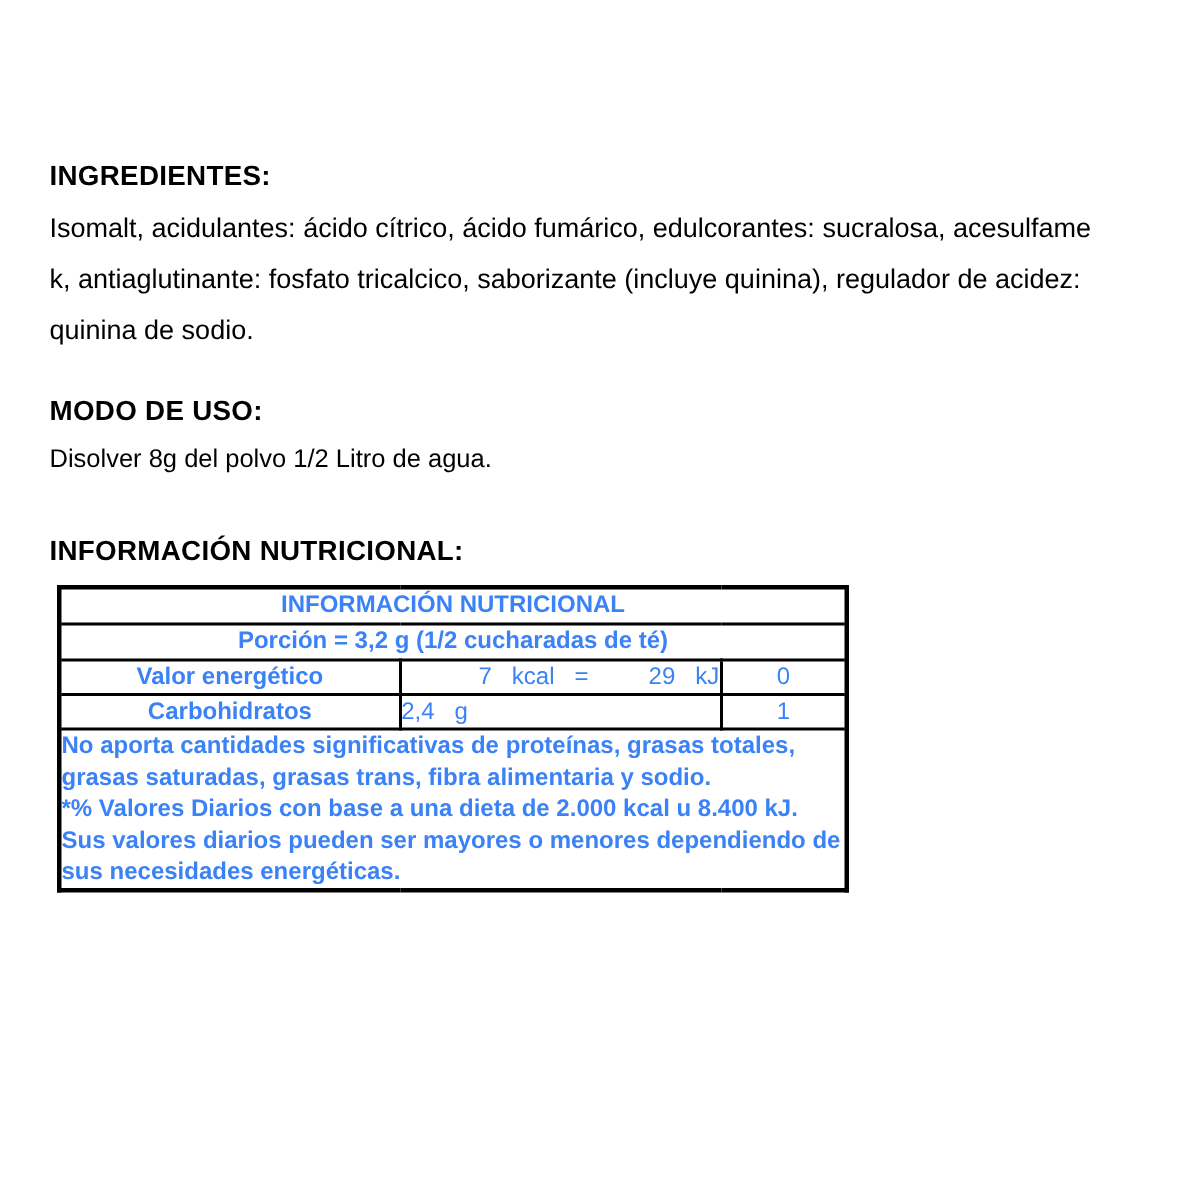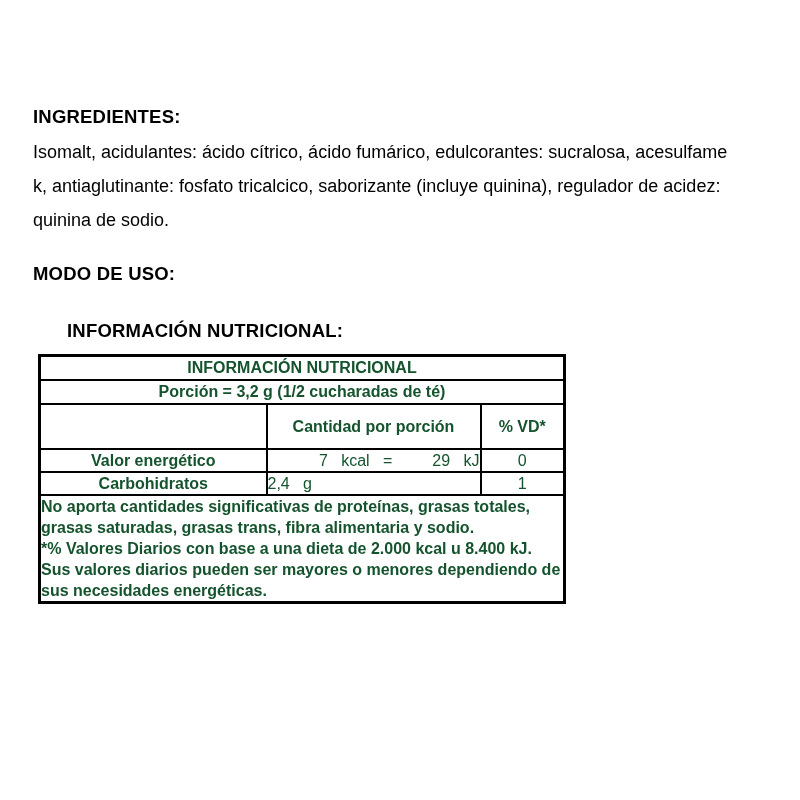--- a/index.html
+++ b/index.html
@@ -38,29 +38,28 @@
     margin-top: 26px;
   }
   .usage-body {
     margin-top: 6px;
     font-size: 17px;
     line-height: 30px;
     white-space: nowrap;
   }
   .nutrition-heading {
     margin-top: 35px;
-    margin-left: 34px;
   }
   table.nutrition {
     margin: 12px 0 0 5px;
     width: 525px;
     table-layout: fixed;
     border-collapse: collapse;
     border: 3px solid #000000;
-    color: #14532d;
+    color: #3b82f6;
   }
   table.nutrition td {
     border: 2px solid #000000;
     padding: 0;
     vertical-align: middle;
     font-size: 16px;
   }
   td.t-title {
     height: 22px;
     text-align: center;
@@ -110,40 +109,36 @@
 <div class="page">
 
   <h2 class="heading">INGREDIENTES:</h2>
   <div class="ingredients-block">
     <div class="ing-line">Isomalt, acidulantes: ácido cítrico, ácido fumárico, edulcorantes: sucralosa, acesulfame</div>
     <div class="ing-line">k,  antiaglutinante: fosfato tricalcico, saborizante (incluye quinina), regulador de acidez:</div>
     <div class="ing-line">quinina de sodio.</div>
   </div>
 
   <h2 class="heading usage-heading">MODO DE USO:</h2>
+  <div class="usage-body">Disolver 8g del polvo 1/2 Litro de agua.</div>
 
   <h2 class="heading nutrition-heading">INFORMACIÓN NUTRICIONAL:</h2>
 
   <table class="nutrition">
     <colgroup>
       <col style="width:227px">
       <col style="width:214px">
       <col style="width:84px">
     </colgroup>
     <tbody>
       <tr>
         <td class="t-title" colspan="3">INFORMACIÓN NUTRICIONAL</td>
       </tr>
       <tr>
         <td class="t-portion" colspan="3">Porción = 3,2 g (1/2 cucharadas de té)</td>
-      </tr>
-      <tr class="t-colhead">
-        <td></td>
-        <td>Cantidad por porción</td>
-        <td>% VD*</td>
       </tr>
       <tr>
         <td class="label-cell">Valor energético</td>
         <td class="value-cell value-indent">7   kcal   =         29   kJ</td>
         <td class="dv-cell">0</td>
       </tr>
       <tr>
         <td class="label-cell">Carbohidratos</td>
         <td class="value-cell">2,4   g</td>
         <td class="dv-cell">1</td>

